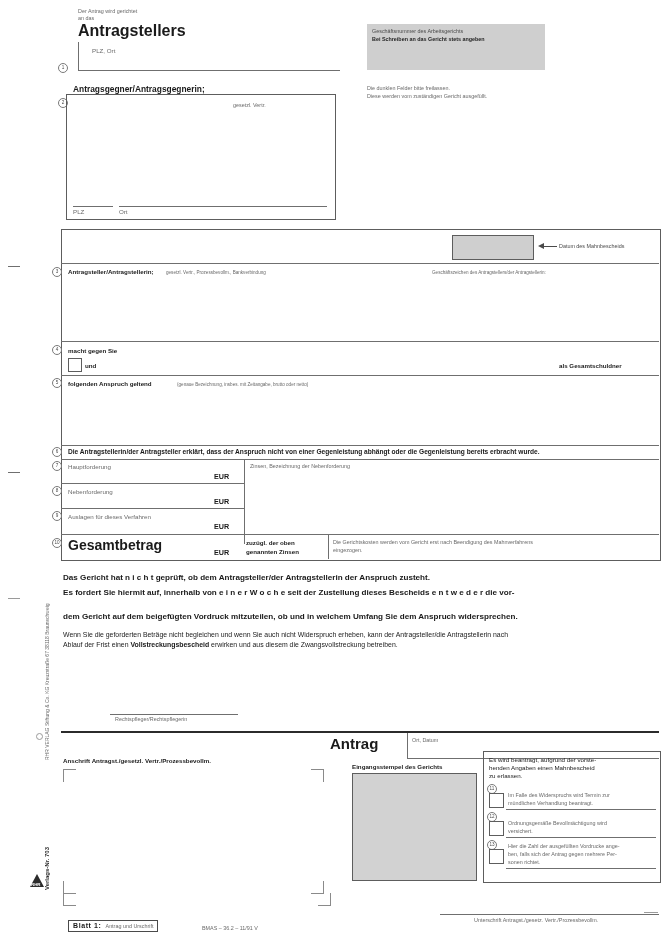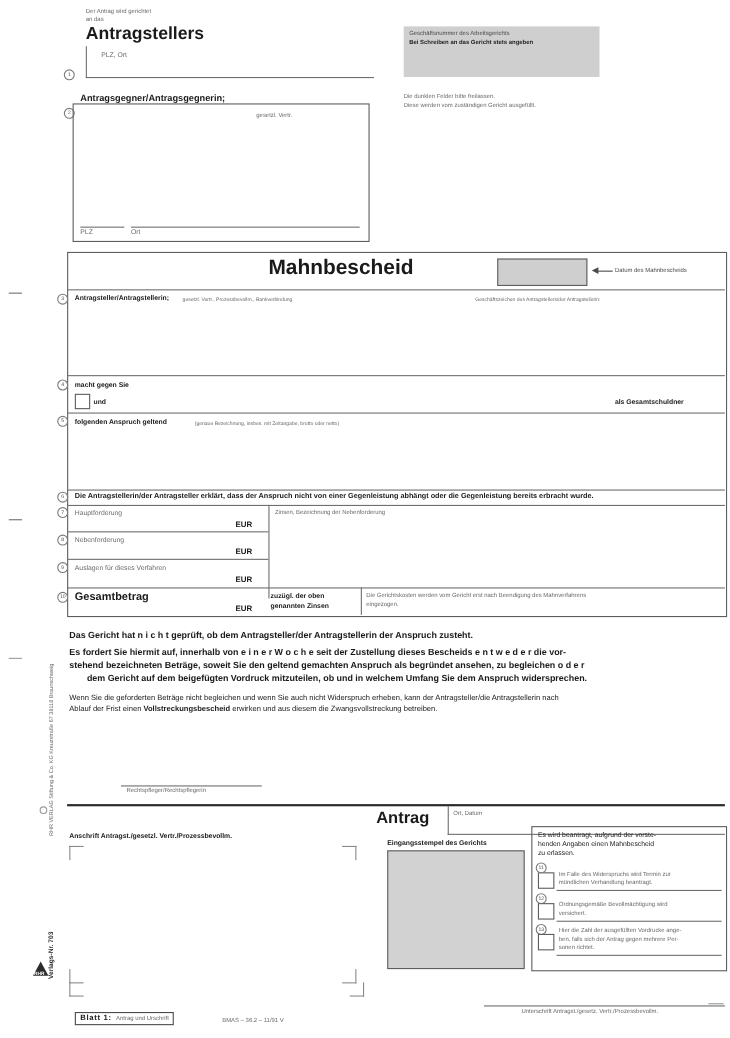--- a/index.html
+++ b/index.html
@@ -70,21 +70,20 @@
   <div class="abs box" style="left:66px;top:94px;width:268px;height:124px;"></div>
   <div class="abs b t-l" style="left:73px;top:84px;">Antragsgegner/Antragsgegnerin;</div>
   <div class="abs t-xs grey" style="left:233px;top:102px;">gesetzl. Vertr.</div>
   <div class="abs line" style="left:73px;top:206px;width:40px;"></div>
   <div class="abs line" style="left:119px;top:206px;width:208px;"></div>
   <div class="abs t-s grey" style="left:73px;top:208px;">PLZ</div>
   <div class="abs t-s grey" style="left:119px;top:208px;">Ort</div>
 
   <div class="abs box" style="left:61px;top:229px;width:598px;height:330px;"></div>
 
-  <div class="abs b" style="left:244px;top:233px;font-size:19px;">Mahnbescheid</div>
   <div class="abs shade box" style="left:452px;top:235px;width:80px;height:23px;"></div>
   <div class="abs arrowline" style="left:543px;top:246px;width:14px;"></div>
   <div class="tri" style="left:538px;top:243px;border-right:6px solid #4a4a4a;"></div>
   <div class="abs t-xs mid" style="left:559px;top:243px;">Datum des Mahnbescheids</div>
   <div class="abs line" style="left:61px;top:263px;width:598px;"></div>
 
   <div class="cnum" style="left:52px;top:267px;">3</div>
   <div class="abs b t-s" style="left:68px;top:268px;">Antragsteller/Antragstellerin;</div>
   <div class="abs t-xxs grey" style="left:166px;top:270px;">gesetzl. Vertr., Prozessbevollm., Bankverbindung</div>
   <div class="abs t-xxs grey" style="left:432px;top:270px;">Geschäftszeichen des Antragstellers/der Antragstellerin:</div>
@@ -124,42 +123,41 @@
   <div class="abs" style="left:68px;top:488px;width:140px;height:18px;"></div>
   <div class="abs line" style="left:61px;top:508px;width:183px;"></div>
 
   <div class="cnum" style="left:52px;top:511px;">9</div>
   <div class="abs t-s grey" style="left:68px;top:513px;">Auslagen für dieses Verfahren</div>
   <div class="abs t-m b" style="left:214px;top:522px;">EUR</div>
   <div class="abs" style="left:68px;top:513px;width:140px;height:18px;"></div>
   <div class="abs line" style="left:61px;top:534px;width:598px;"></div>
 
   <div class="cnum" style="left:52px;top:538px;">10</div>
-  <div class="abs b" style="left:68px;top:537px;font-size:10px;">Gesamtbetrag</div>
+  <div class="abs b" style="left:68px;top:537px;font-size:14px;">Gesamtbetrag</div>
   <div class="abs t-m b" style="left:214px;top:548px;">EUR</div>
   <div class="abs" style="left:68px;top:537px;width:140px;height:18px;"></div>
   <div class="abs b t-s" style="left:246px;top:539px;">zuzügl. der oben</div>
   <div class="abs b t-s" style="left:246px;top:548px;">genannten Zinsen</div>
   <div class="abs vline" style="left:328px;top:534px;height:25px;"></div>
   <div class="abs t-xs grey" style="left:333px;top:539px;">Die Gerichtskosten werden vom Gericht erst nach Beendigung des Mahnverfahrens</div>
   <div class="abs t-xs grey" style="left:333px;top:547px;">eingezogen.</div>
 
   <div class="abs b" style="left:63px;top:573px;font-size:8.1px;">Das Gericht hat n i c h t geprüft, ob dem Antragsteller/der Antragstellerin der Anspruch zusteht.</div>
   <div class="abs b" style="left:63px;top:588px;font-size:8.1px;">Es fordert Sie hiermit auf, innerhalb von  e i n e r   W o c h e  seit der Zustellung dieses Bescheids  e n t w e d e r  die vor-</div>
-  <div class="abs b" style="left:63px;top:600px;font-size:8.1px;">stehend bezeichneten Beträge, soweit Sie den geltend gemachten Anspruch als begründet ansehen, zu begleichen  o d e r</div>
-  <div class="abs b" style="left:63px;top:612px;font-size:8.1px;margin-left:16px;">dem Gericht auf dem beigefügten Vordruck mitzuteilen, ob und in welchem Umfang Sie dem Anspruch widersprechen.</div>
+  <div class="abs b" style="left:63px;top:612px;font-size:8.1px;">dem Gericht auf dem beigefügten Vordruck mitzuteilen, ob und in welchem Umfang Sie dem Anspruch widersprechen.</div>
   <div class="abs" style="left:63px;top:631px;font-size:6.9px;">Wenn Sie die geforderten Beträge nicht begleichen und wenn Sie auch nicht Widerspruch erheben, kann der Antragsteller/die Antragstellerin nach</div>
   <div class="abs" style="left:63px;top:641px;font-size:6.9px;white-space:nowrap;"><span>Ablauf der Frist einen </span><span class="b">Vollstreckungsbescheid</span><span> erwirken und aus diesem die Zwangsvollstreckung betreiben.</span></div>
 
   <div class="abs line" style="left:110px;top:714px;width:128px;"></div>
   <div class="abs t-xs grey" style="left:115px;top:716px;">Rechtspfleger/Rechtspflegerin</div>
 
   <div class="abs" style="left:61px;top:731px;width:598px;height:2px;background:#2b2b2b;"></div>
 
-  <div class="abs b" style="left:342px;top:735px;font-size:15px;">Antrag</div>
+  <div class="abs b" style="left:330px;top:735px;font-size:15px;">Antrag</div>
   <div class="abs vline" style="left:407px;top:733px;height:26px;"></div>
   <div class="abs line" style="left:407px;top:758px;width:252px;"></div>
   <div class="abs t-xs grey" style="left:412px;top:737px;">Ort, Datum</div>
   <div class="abs" style="left:408px;top:742px;width:250px;height:15px;"></div>
 
   <div class="abs b t-s" style="left:63px;top:757px;">Anschrift Antragst./gesetzl. Vertr./Prozessbevollm.</div>
   <div class="corner" style="left:63px;top:769px;border-width:1px 0 0 1px;"></div>
   <div class="corner" style="left:311px;top:769px;border-width:1px 1px 0 0;"></div>
   <div class="corner" style="left:63px;top:881px;border-width:0 0 1px 1px;"></div>
   <div class="corner" style="left:311px;top:881px;border-width:0 1px 1px 0;"></div>

